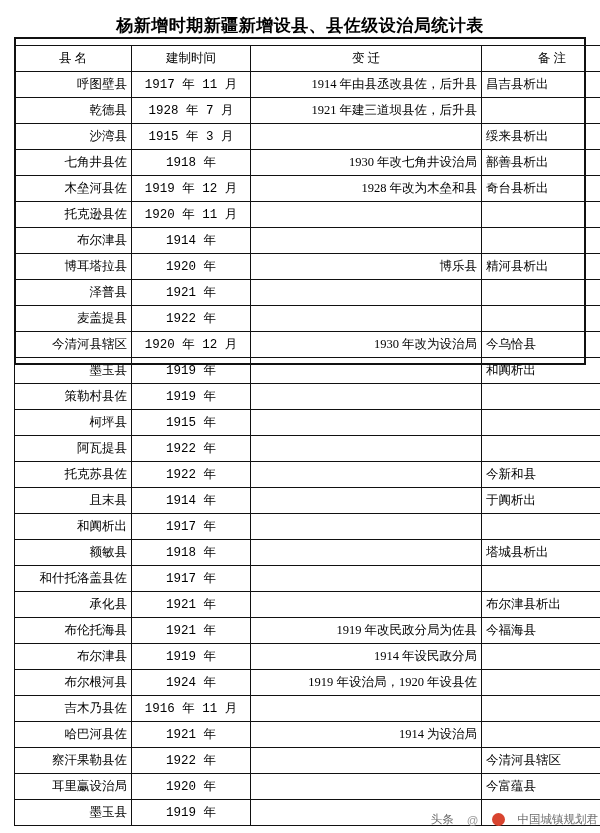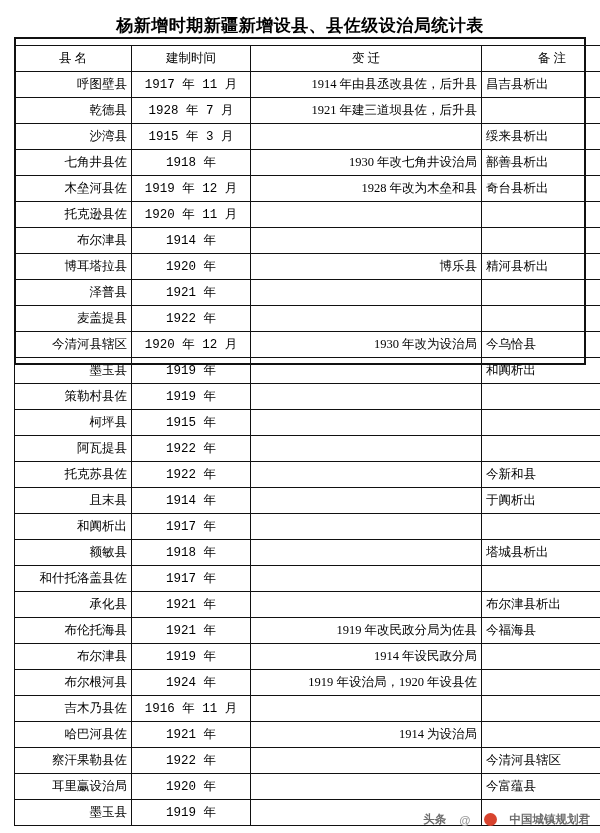--- a/index.html
+++ b/index.html
@@ -70,29 +70,28 @@
   }
   .footer-note {
     text-align: center;
     font-size: 13.5px;
     font-weight: bold;
     margin-top: 6px;
     color: #000;
   }
   .watermark {
     position: absolute;
-    right: 10px;
+    right: 2px;
     bottom: 6px;
     display: flex;
     align-items: center;
     gap: 13px;
     font-size: 11.5px;
     color: #6b6b6b;
     font-family: "Liberation Sans", sans-serif;
-    font-weight: bold;
   }
   .watermark .wm-logo {
     width: 13px;
     height: 13px;
     border-radius: 50%;
     background: #d8442f;
     display: inline-block;
   }
   .wm-sep { color: #9a9a9a; }
 </style>

